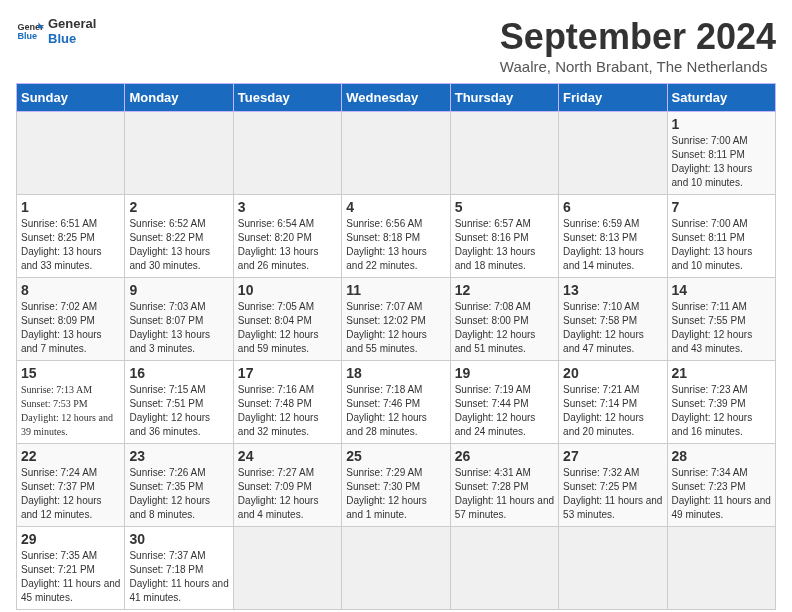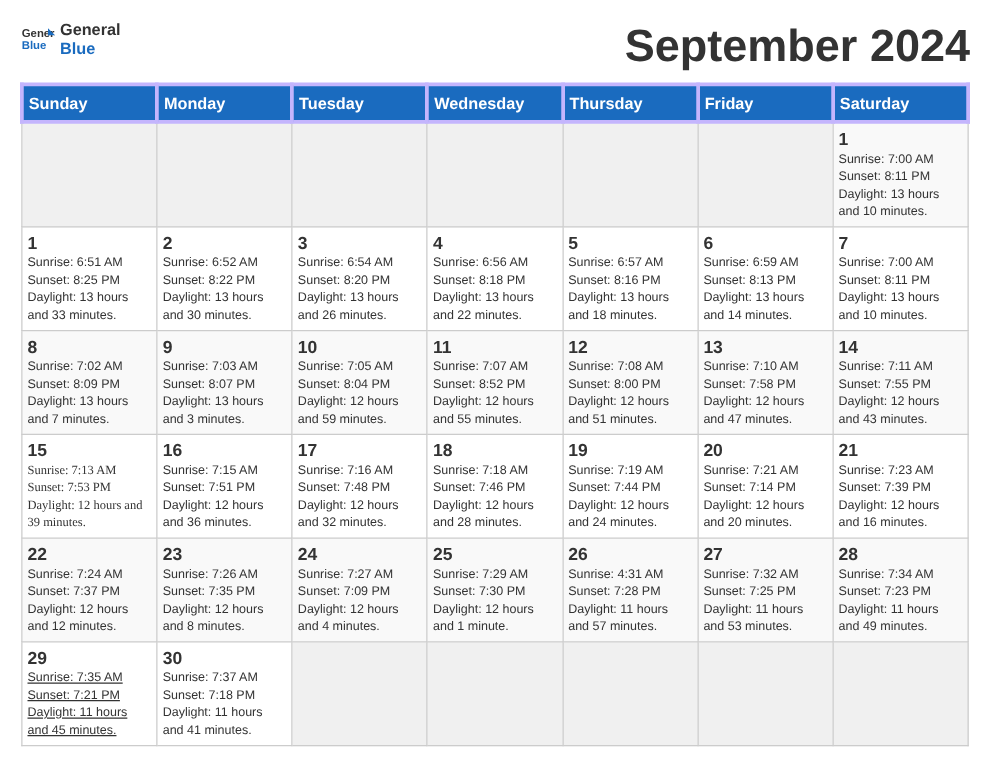--- a/index.html
+++ b/index.html
@@ -41,21 +41,21 @@
       border-collapse: collapse;
       font-size: 11px;
     }
     thead th {
       background-color: #1a6bbf;
       color: #fff;
       padding: 6px 4px;
       text-align: left;
       font-size: 13px;
       font-weight: bold;
-      border: 3px solid #c4b5fd;
+      border: 1px solid #c4b5fd;
     }
     tbody td {
       border: 1px solid #ccc;
       vertical-align: top;
       padding: 4px;
       width: calc(100% / 7);
       min-height: 70px;
       background: #fff;
     }
     tbody tr:nth-child(odd) td {
@@ -90,20 +90,21 @@
       <text x="2" y="32" font-size="13" font-weight="bold" fill="#1a6bbf" font-family="Arial">Blue</text>
       <polygon points="32,8 40,16 32,16" fill="#1a6bbf"></polygon>
     </svg>
     <div>
       <div style="font-size:13px;font-weight:bold;color:#333;">General</div>
       <div style="font-size:13px;font-weight:bold;color:#1a6bbf;">Blue</div>
     </div>
   </div>
   <div class="title-block">
     <div class="month-title">September 2024</div>
+    <div class="subtitle">Waalre, North Brabant, The Netherlands</div>
   </div>
 </div>
 
 <table>
   <thead>
     <tr>
     <th>Sunday</th>
         <th>Monday</th>
         <th>Tuesday</th>
         <th>Wednesday</th>
@@ -186,21 +187,21 @@
         </td>
         <td>
           <span class="day-number">10</span>
           <div class="day-info" style="white-space: pre-line;">Sunrise: 7:05 AM
 Sunset: 8:04 PM
 Daylight: 12 hours and 59 minutes.</div>
         </td>
         <td>
           <span class="day-number">11</span>
           <div class="day-info" style="white-space: pre-line;">Sunrise: 7:07 AM
-Sunset: 8:52 PM
+Sunset: 12:02 PM
 Daylight: 12 hours and 55 minutes.</div>
         </td>
         <td>
           <span class="day-number">12</span>
           <div class="day-info" style="white-space: pre-line;">Sunrise: 7:08 AM
 Sunset: 8:00 PM
 Daylight: 12 hours and 51 minutes.</div>
         </td>
         <td>
           <span class="day-number">13</span>
@@ -299,21 +300,21 @@
         <td>
           <span class="day-number">28</span>
           <div class="day-info" style="white-space: pre-line;">Sunrise: 7:34 AM
 Sunset: 7:23 PM
 Daylight: 11 hours and 49 minutes.</div>
         </td>
       </tr>
       <tr>
         <td>
           <span class="day-number">29</span>
-          <div class="day-info" style="white-space: pre-line; text-decoration: underline;">Sunrise: 7:35 AM
+          <div class="day-info" style="white-space: pre-line;">Sunrise: 7:35 AM
 Sunset: 7:21 PM
 Daylight: 11 hours and 45 minutes.</div>
         </td>
         <td>
           <span class="day-number">30</span>
           <div class="day-info" style="white-space: pre-line;">Sunrise: 7:37 AM
 Sunset: 7:18 PM
 Daylight: 11 hours and 41 minutes.</div>
         </td>
         <td class="empty-cell"></td>

